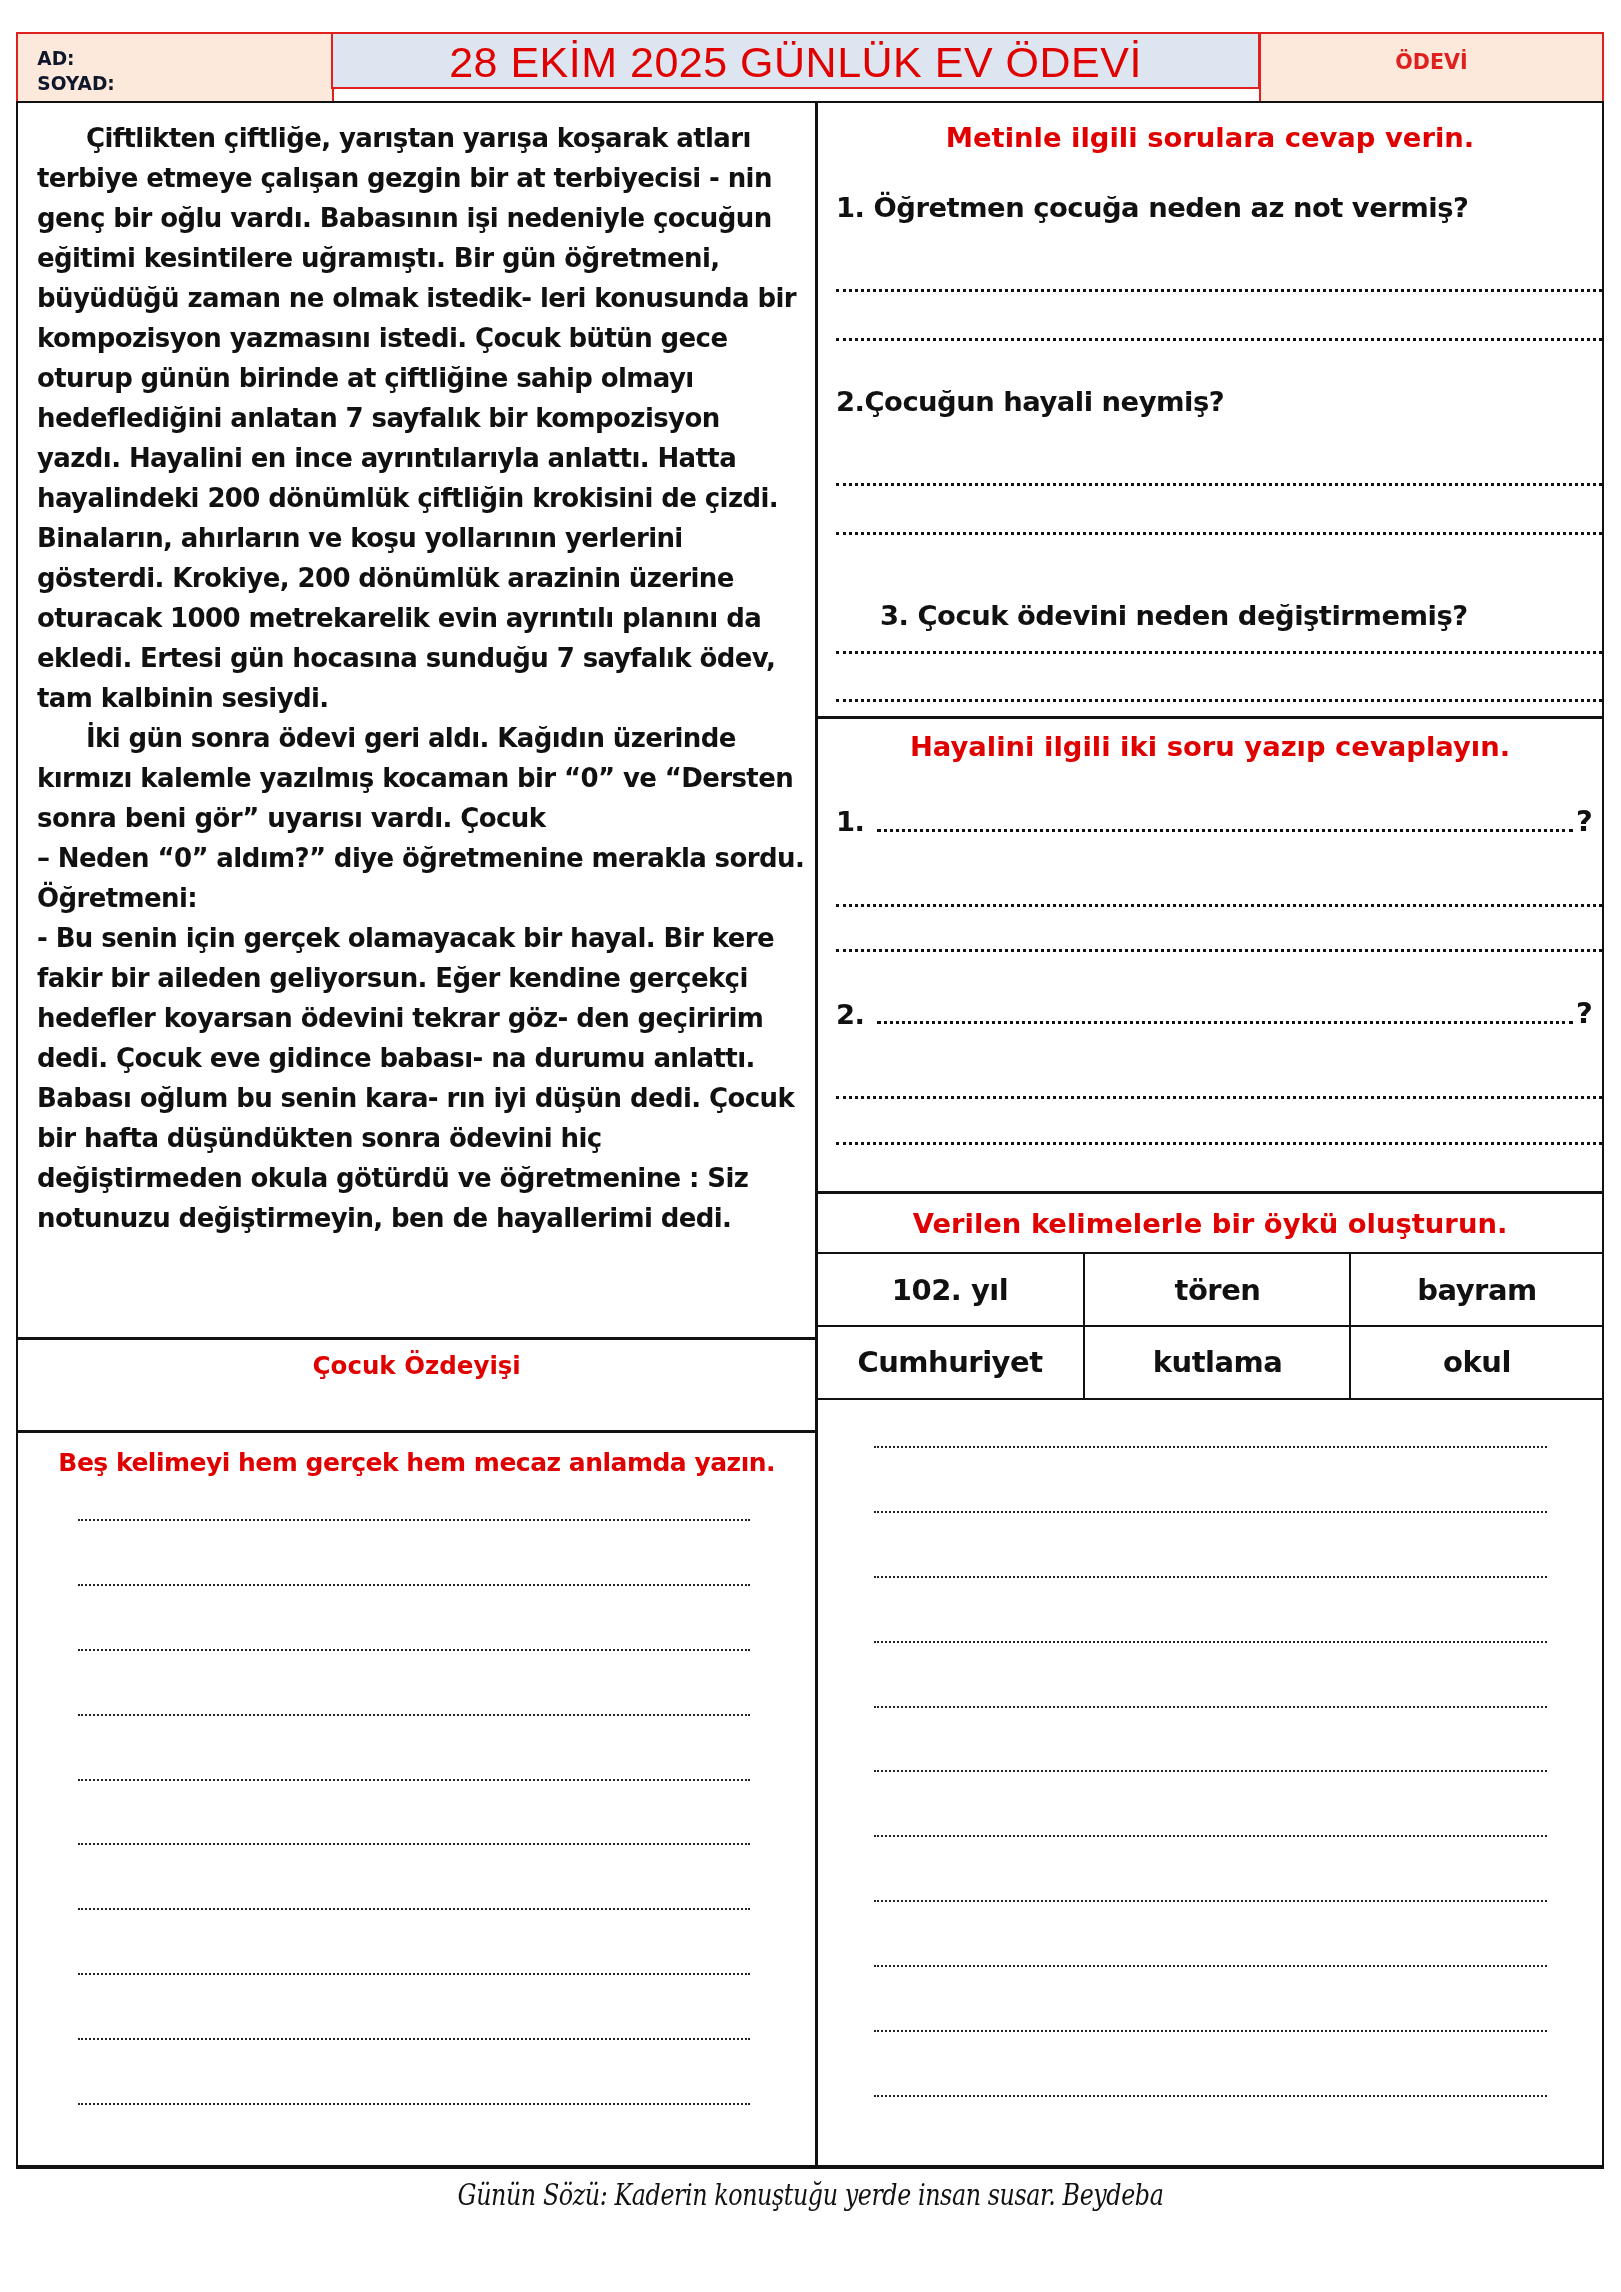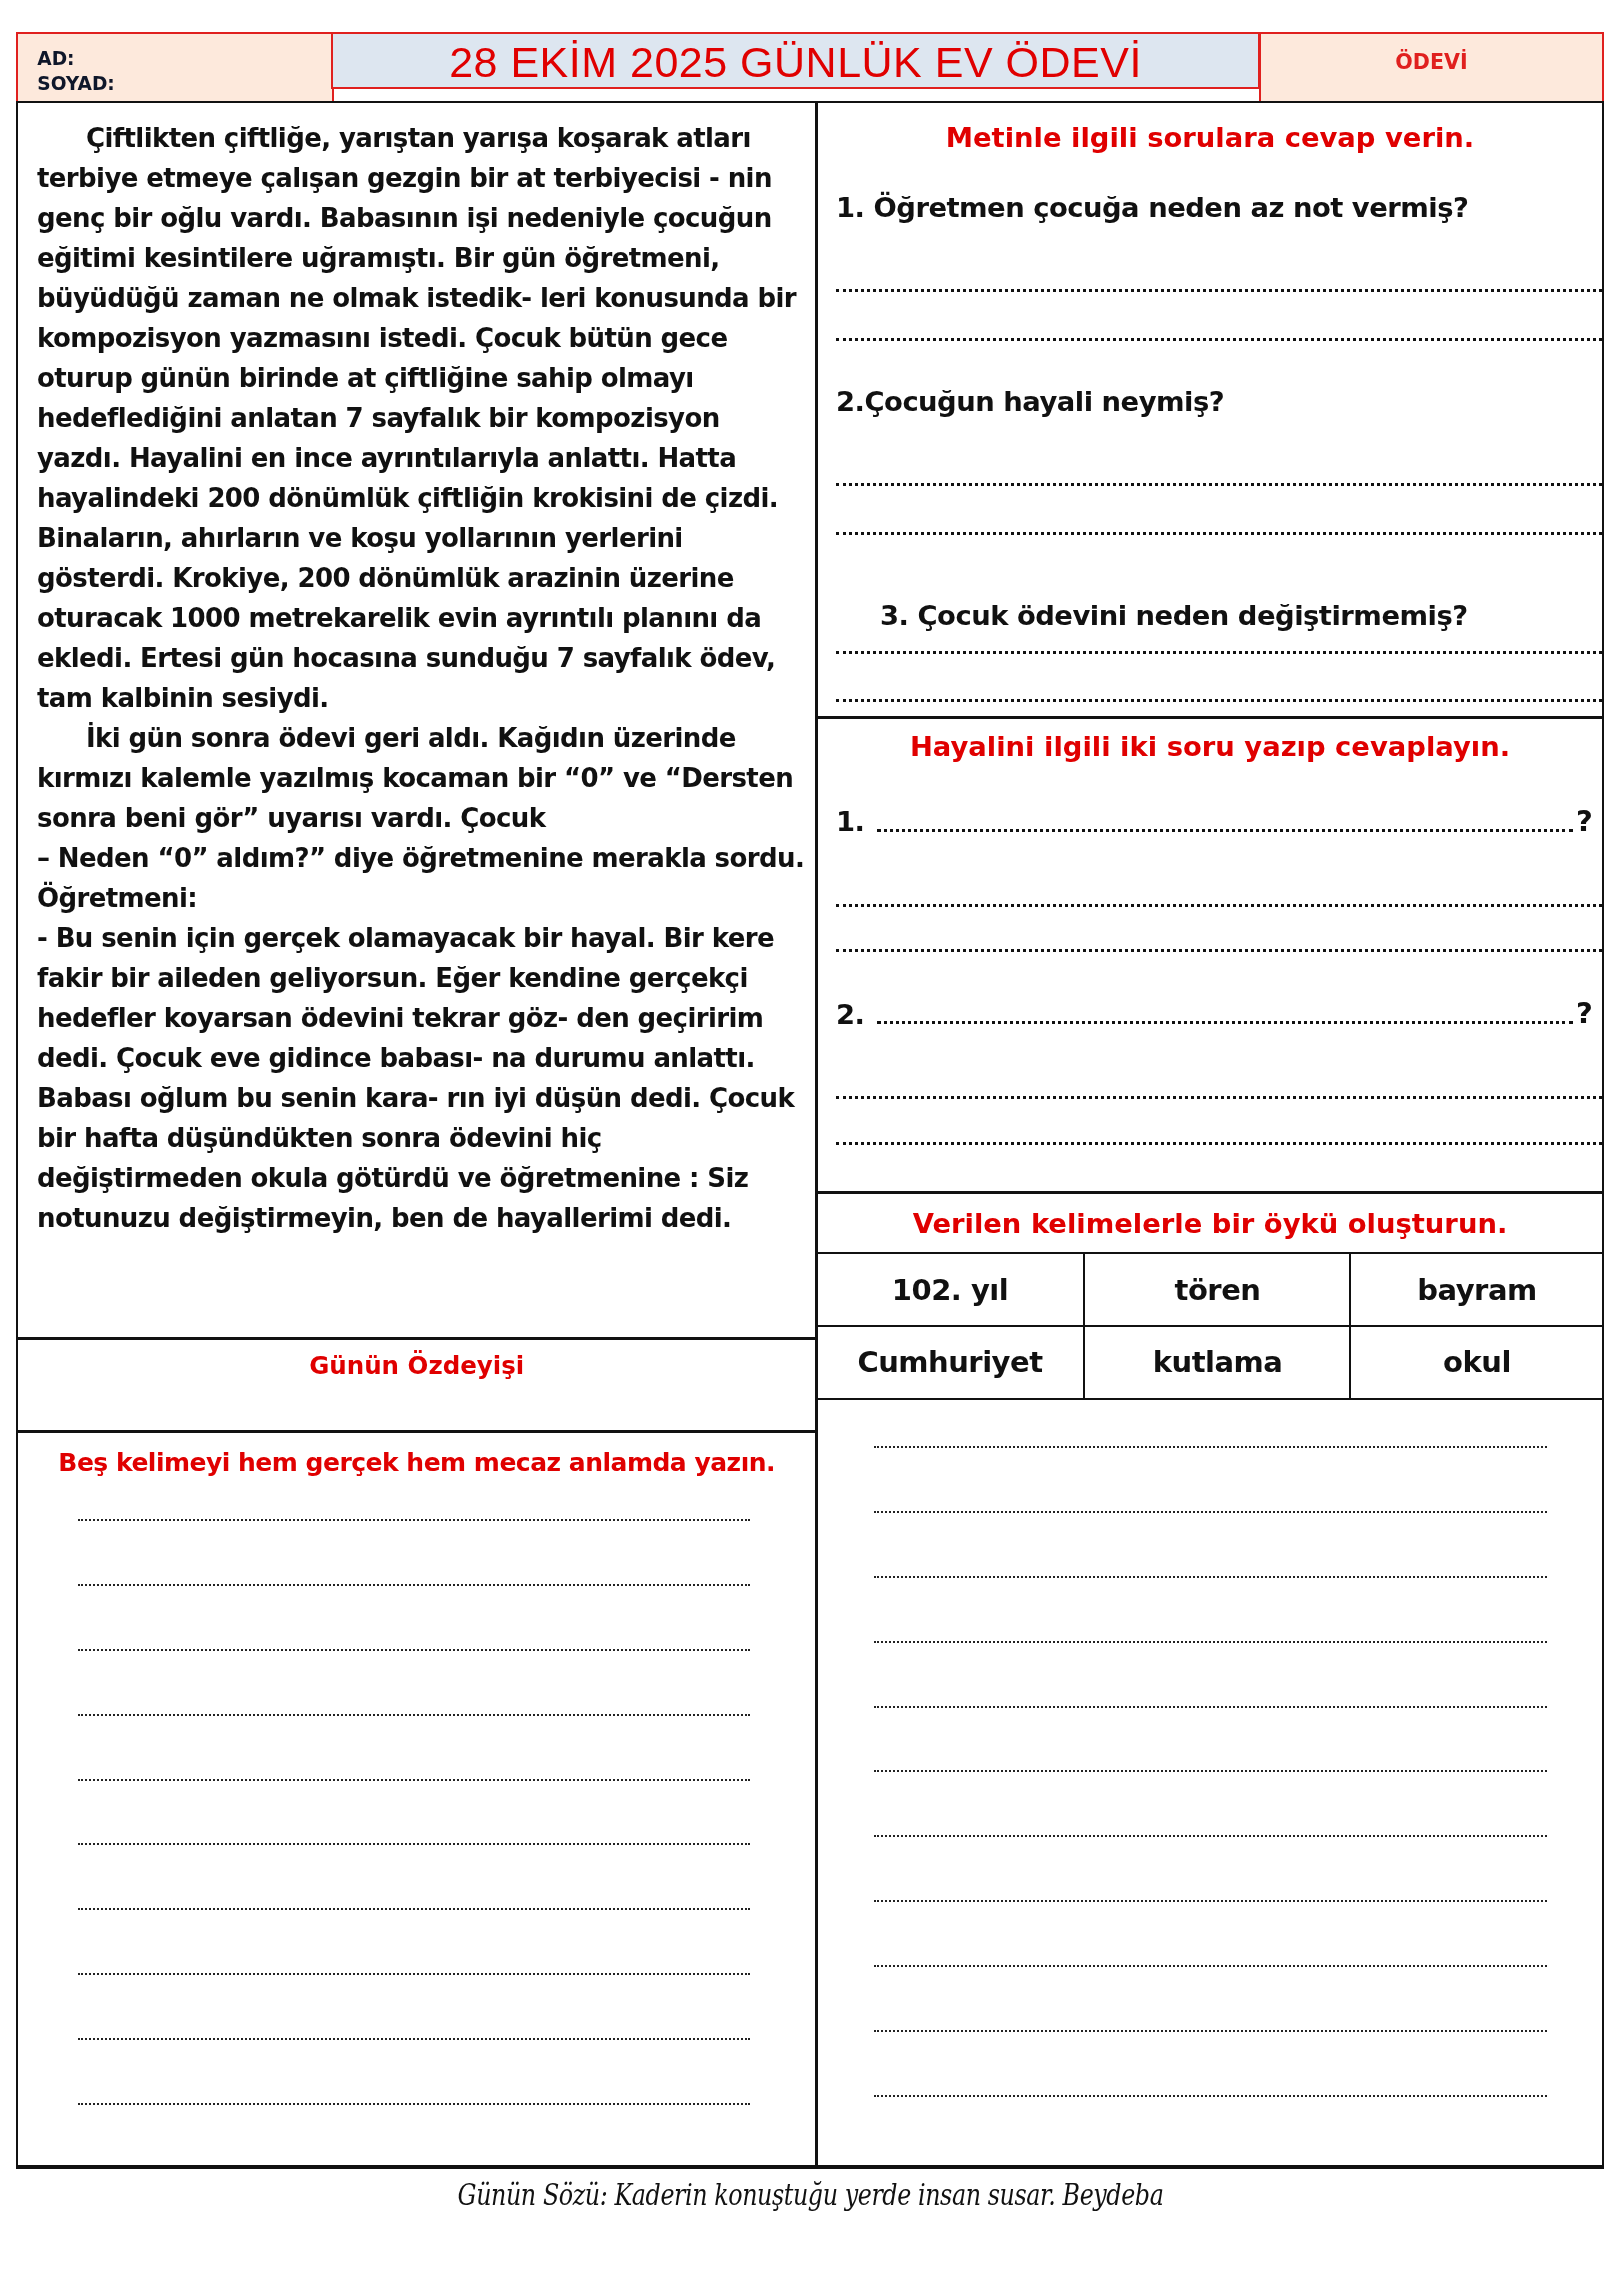--- a/index.html
+++ b/index.html
@@ -58,21 +58,21 @@
 <div class="abs vline" style="left:815px; top:103px; height:2064px;"></div>
 
 <div class="abs story">
   <p class="indent">Çiftlikten çiftliğe, yarıştan yarışa koşarak atları terbiye etmeye çalışan gezgin bir at terbiyecisi - nin genç bir oğlu vardı. Babasının işi nedeniyle çocuğun eğitimi kesintilere uğramıştı. Bir gün öğretmeni, büyüdüğü zaman ne olmak istedik- leri konusunda bir kompozisyon yazmasını istedi. Çocuk bütün gece oturup günün birinde at çiftliğine sahip olmayı hedeflediğini anlatan 7 sayfalık bir kompozisyon yazdı. Hayalini en ince ayrıntılarıyla anlattı. Hatta hayalindeki 200 dönümlük çiftliğin krokisini de çizdi. Binaların, ahırların ve koşu yollarının yerlerini gösterdi. Krokiye, 200 dönümlük arazinin üzerine oturacak 1000 metrekarelik evin ayrıntılı planını da ekledi. Ertesi gün hocasına sunduğu 7 sayfalık ödev, tam kalbinin sesiydi.</p>
   <p class="indent">İki gün sonra ödevi geri aldı. Kağıdın üzerinde kırmızı kalemle yazılmış kocaman bir “0” ve “Dersten sonra beni gör” uyarısı vardı. Çocuk</p>
   <p>– Neden “0” aldım?” diye öğretmenine merakla sordu. Öğretmeni:</p>
   <p>- Bu senin için gerçek olamayacak bir hayal. Bir kere fakir bir aileden geliyorsun. Eğer kendine gerçekçi hedefler koyarsan ödevini tekrar göz- den geçiririm dedi. Çocuk eve gidince babası- na durumu anlattı. Babası oğlum bu senin kara- rın iyi düşün dedi. Çocuk bir hafta düşündükten sonra ödevini hiç değiştirmeden okula götürdü ve öğretmenine : Siz notunuzu değiştirmeyin, ben de hayallerimi dedi.</p>
 </div>
 
 <div class="abs hline" style="left:15.7px; top:1337px; width:802px;"></div>
-<div class="abs red-title" style="left:15.7px; top:1351px; width:802px; font-size:24.5px;">Günün Özdeyişi</div>
+<div class="abs red-title" style="left:15.7px; top:1351px; width:802px; font-size:24.5px;">Çocuk Özdeyişi</div>
 <div class="abs" style="left:59px; top:1392px; width:725px; height:35px;"></div>
 <div class="abs hline" style="left:15.7px; top:1430px; width:802px;"></div>
 
 <div class="abs red-title" style="left:15.7px; top:1448px; width:802px; font-size:25px; letter-spacing:-0.5px;">Beş kelimeyi hem gerçek hem mecaz anlamda yazın.</div>
 <div class="abs" id="lf-lines" style="left:78px; top:1519px; width:672px;">
     <div class="abs thin-dots" style="left: 0px; top: 0px; width: 100%;"></div>
     <div class="abs thin-dots" style="left: 0px; top: 65px; width: 100%;"></div>
     <div class="abs thin-dots" style="left: 0px; top: 130px; width: 100%;"></div>
     <div class="abs thin-dots" style="left: 0px; top: 195px; width: 100%;"></div>
     <div class="abs thin-dots" style="left: 0px; top: 260px; width: 100%;"></div>

